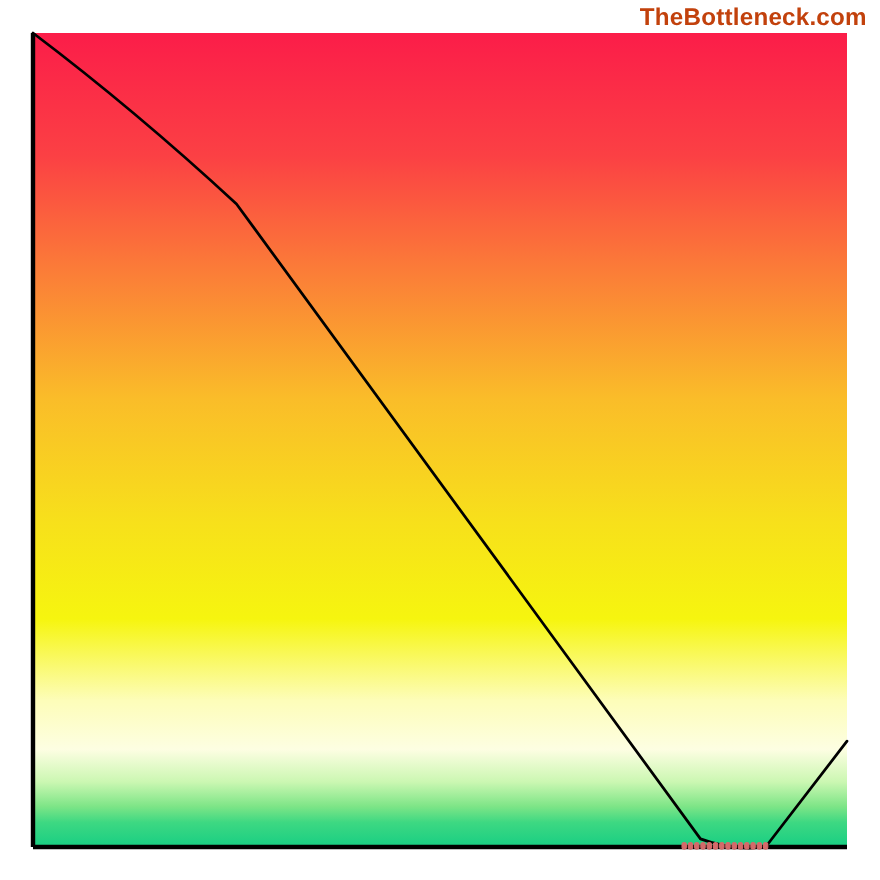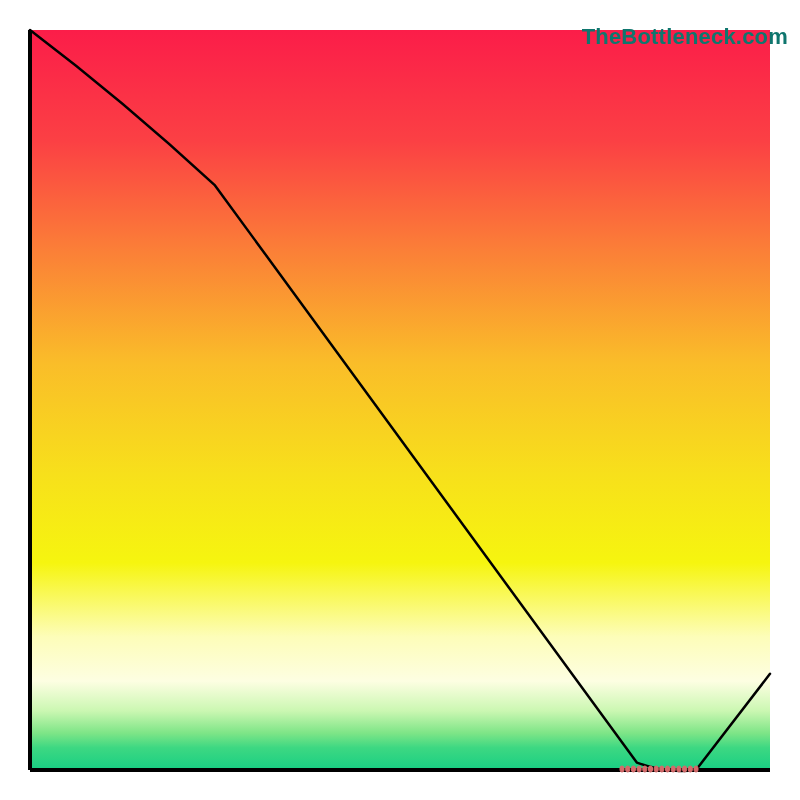--- a/index.html
+++ b/index.html
@@ -11,23 +11,23 @@
     font-family: Arial, Helvetica, sans-serif;
     overflow: hidden;
   }
   .wrap {
     position: relative;
     width: 800px;
     height: 800px;
   }
   .watermark {
     position: absolute;
-    top: 24px;
+    top: 3px;
     right: 12px;
-    color: #0f766e;
+    color: #c2410c;
     font-size: 22px;
     font-weight: 600;
     letter-spacing: 0.2px;
     user-select: none;
   }
   svg.chart {
     display: block;
   }
   .marker {
     fill: #d46a6a;

